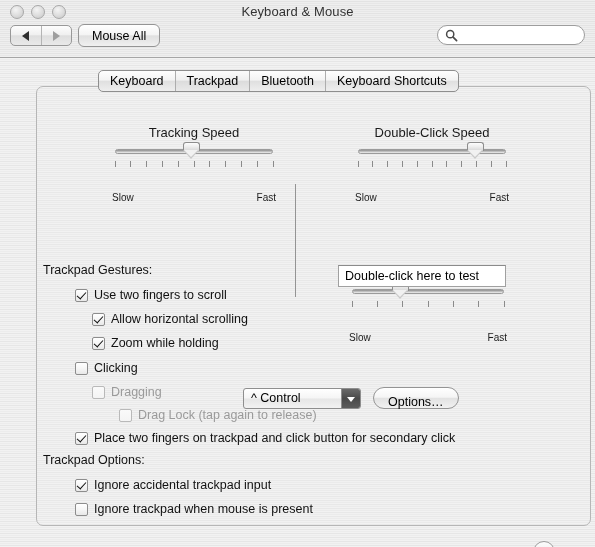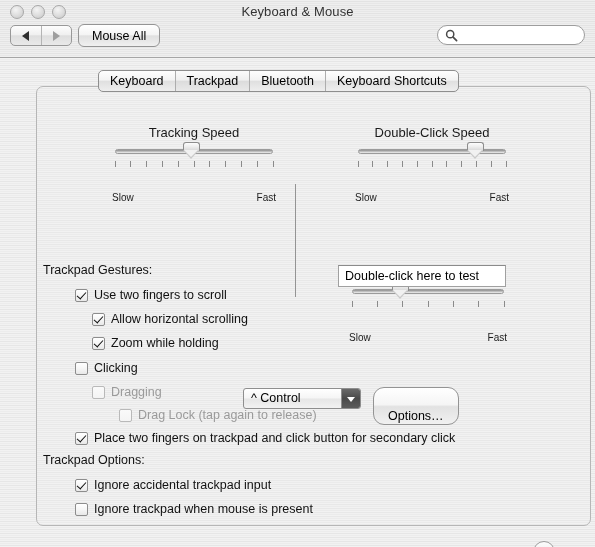--- a/index.html
+++ b/index.html
@@ -371,21 +371,21 @@
     width: 0; height: 0;
     border-left: 4px solid transparent;
     border-right: 4px solid transparent;
     border-top: 5px solid #ffffff;
   }
 
   #options-btn {
     position: absolute;
     left: 373px; top: 330px;
     height: 22px;
-    padding: 18px 14px;
+    padding: 4px 14px;
     line-height: 21px;
     font-size: 12.5px;
     border: 1px solid #949494;
     border-radius: 11px;
     background: linear-gradient(to bottom, #ffffff 0%, #f5f5f5 46%, #e2e2e2 52%, #f1f1f1 100%);
     box-sizing: border-box;
     color: #000;
     white-space: nowrap;
   }
 

